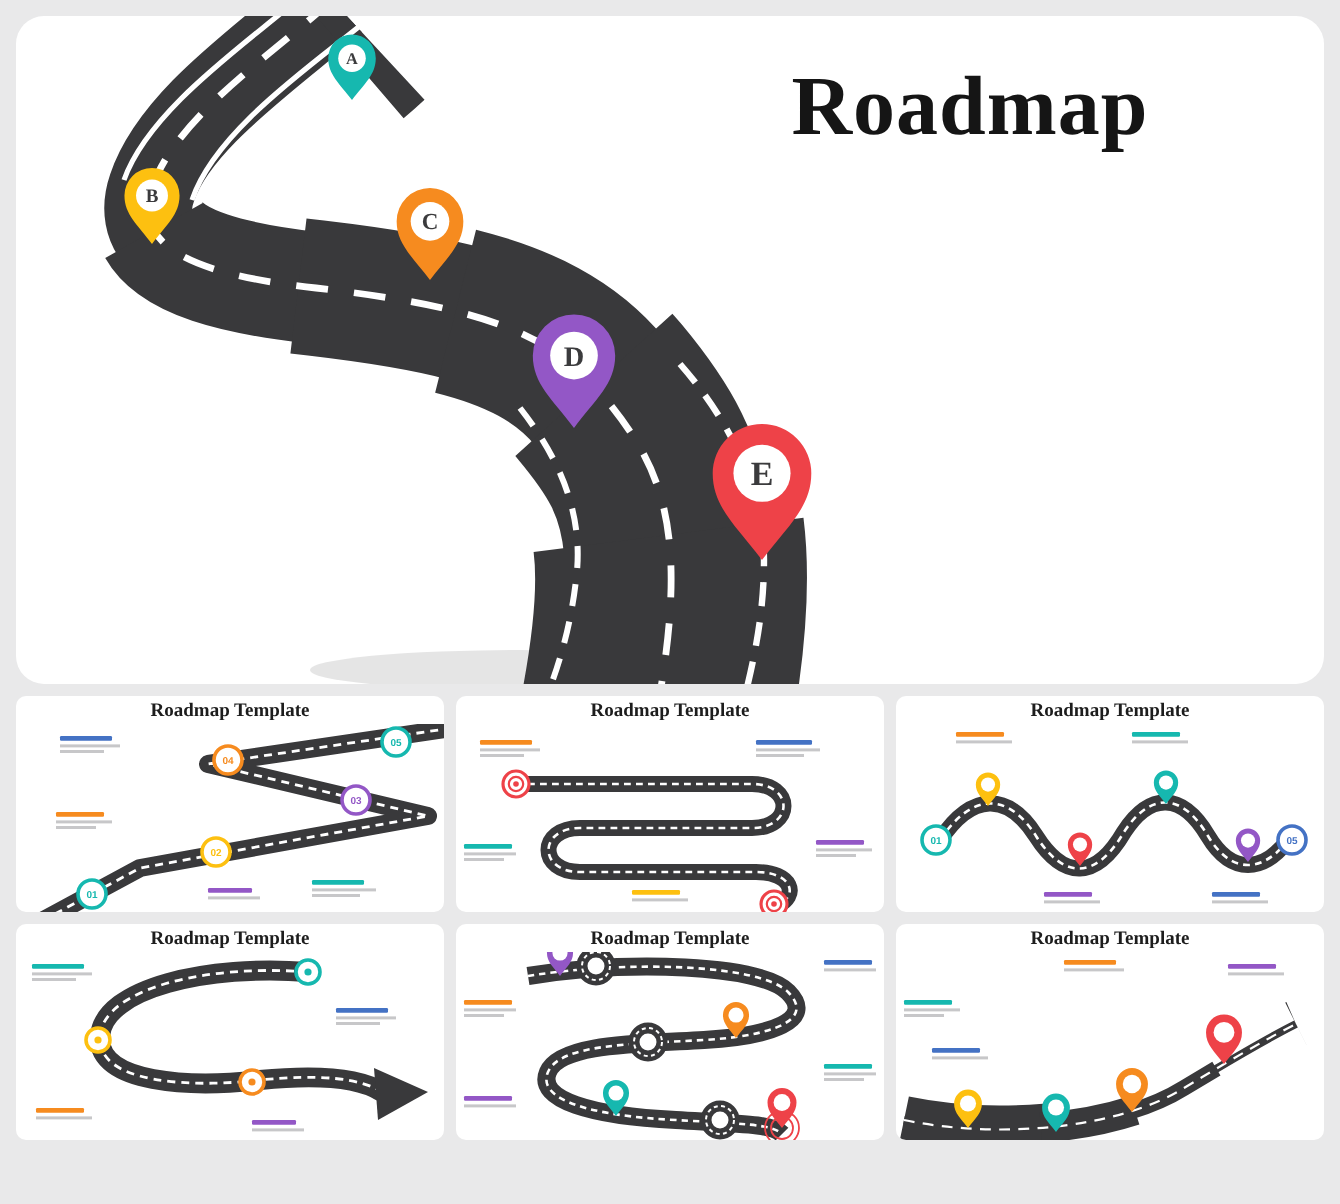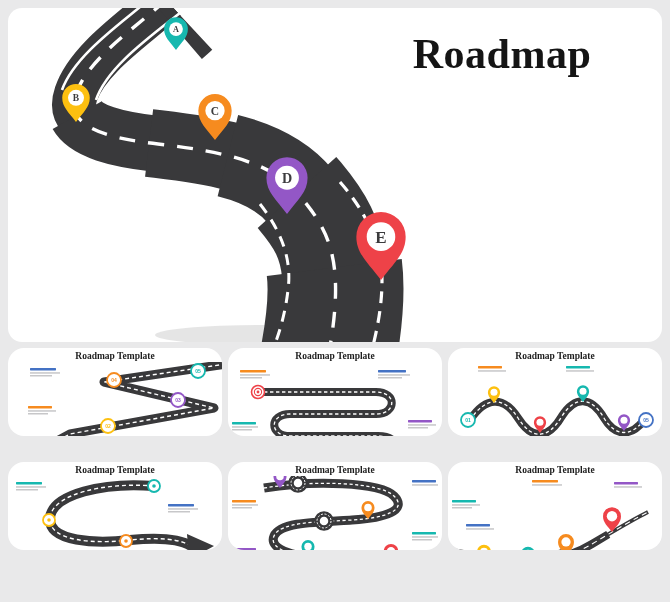--- a/index.html
+++ b/index.html
@@ -2,24 +2,24 @@
 <html><head>
 <meta charset="utf-8">
 <style>
   * { box-sizing: border-box; }
   html,body { margin:0; padding:0; background:#e9e9ea; }
   .canvas { position:relative; width:670px; height:602px; background:#e9e9ea; overflow:hidden;
             font-family:"Liberation Sans", sans-serif; }
   .slide { position:absolute; background:#fff; }
   .main-slide { left:8px; top:8px; width:654px; height:334px; border-radius:14px; overflow:hidden; }
   .main-art { position:absolute; left:0; top:0; width:654px; height:334px; }
-  .main-title { position:absolute; left:372px; top:22px; width:244px; margin:0; text-align:center;
+  .main-title { position:absolute; left:355px; top:22px; width:244px; margin:0; text-align:center;
                 font-family:"Liberation Serif", serif; font-size:42px; font-weight:700;
                 line-height:1.18; color:#151515; letter-spacing:.5px; }
-  .thumb { width:214px; height:88px; border-radius:16px; overflow:hidden; cursor:pointer; }
+  .thumb { width:214px; height:108px; border-radius:5px; overflow:hidden; cursor:pointer; }
   .t1{left:8px;   top:348px;} .t2{left:228px; top:348px;} .t3{left:448px; top:348px;}
   .t4{left:8px;   top:462px;} .t5{left:228px; top:462px;} .t6{left:448px; top:462px;}
   .thumb-title { margin-top:3px; text-align:center; font-family:"Liberation Serif", serif;
                  font-size:9.5px; font-weight:700; color:#1d1d1d; }
   .thumb-art { position:absolute; left:0; top:14px; width:214px; height:94px; }
   .road { stroke:#39393b; fill:none; }
   .dash { stroke:#fff; fill:none; }
   .skl { fill:#c7c7c9; }
   .c-teal{fill:#16b8af} .c-yellow{fill:#fdc010} .c-orange{fill:#f68b1f}
   .c-purple{fill:#9357c6} .c-blue{fill:#4472c4}

